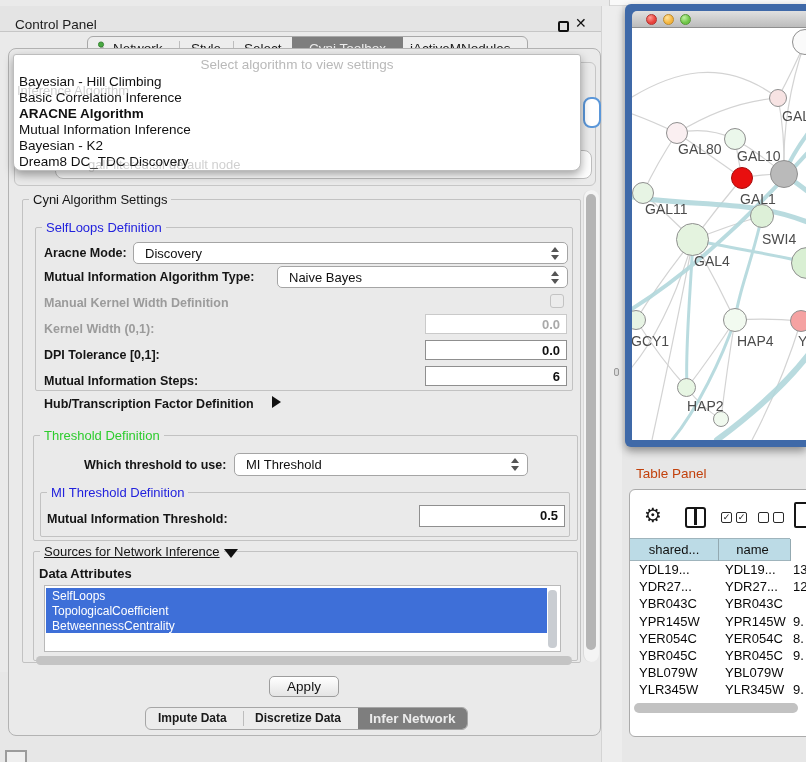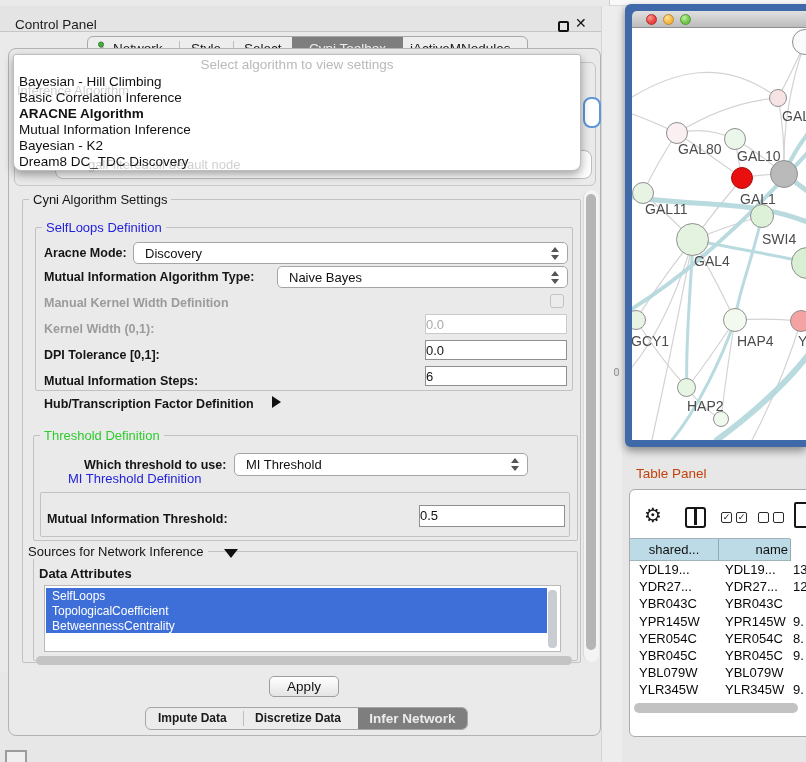--- a/index.html
+++ b/index.html
@@ -48,21 +48,21 @@
   .lbl { position:absolute; font-size:12.5px; font-weight:bold; color:#151515; white-space:nowrap; }
   .lbl.dis { color:#9b9b9b; }
 
   .combo { position:absolute; background:#fff; border:1px solid #a5a5a5; border-radius:5px; box-shadow:inset 0 1px 0 #fff; }
   .combo .val { position:absolute; left:11px; top:3px; font-size:13px; color:#111; }
   .stepper { position:absolute; right:8px; top:4px; width:8px; height:13px; }
   .stepper i { position:absolute; left:0; width:0; height:0; border-left:4px solid transparent; border-right:4px solid transparent; }
   .stepper .up { top:0; border-bottom:5px solid #555; }
   .stepper .dn { bottom:0; border-top:5px solid #555; }
 
-  .field { position:absolute; background:#fff; font-size:13px; padding:2px 6px 5px 0; }
+  .field { position:absolute; background:#fff; text-align:right; font-size:13px; padding:2px 6px 5px 0;font-weight:bold; }
   .field.en { border:1px solid #8f8f8f; color:#111; }
   .field.dis { border:1px solid #cacaca; color:#a9a9a9; }
 
   .checkbox { position:absolute; width:14px; height:14px; border:1px solid #c3c3c3; border-radius:3px; background:#ececec; }
 
   .tri-right { position:absolute; width:0; height:0; border-top:6px solid transparent; border-bottom:6px solid transparent; border-left:9px solid #111; }
   .tri-down  { position:absolute; width:0; height:0; border-left:7px solid transparent; border-right:7px solid transparent; border-top:9px solid #111; }
 
   
   #attr-list { left:44px; top:585px; width:517px; height:67px; background:#fff; border:1px solid #b9b9b9; overflow:hidden; }
@@ -211,26 +211,26 @@
     <div class="lbl" style="left:84px;top:458px;">Which threshold to use:</div>
     <div class="combo" style="left:234px;top:453px;width:294px;height:23px;">
       <span class="val">MI Threshold</span>
       <span class="stepper">
           <i class="up"></i>
           <i class="dn"></i>
         </span>
     </div>
 
     <div class="grp" style="left:40px;top:492px;width:530px;height:45px;"></div>
-    <div class="grp-title t-blue" style="left:47px;top:471px;margin-left:17px;">MI Threshold Definition</div>
+    <div class="grp-title t-blue" style="left:47px;top:485px;">MI Threshold Definition</div>
     <div class="lbl" style="left:47px;top:512px;">Mutual Information Threshold:</div>
     <div class="field en" style="left:419px;top:505px;width:146px;height:22px;">0.5</div>
 
     <div class="grp" style="left:33px;top:551px;width:545px;height:110px;"></div>
-    <div class="grp-title t-black" style="left:24px;top:544px;">Sources for Network Inference</div>
+    <div class="grp-title t-black" style="left:40px;top:544px;text-decoration:underline;">Sources for Network Inference</div>
     <div class="tri-down" style="left:224px;top:549px;"></div>
     <div class="lbl" style="left:39px;top:566px;font-size:13px;">Data Attributes</div>
 
     <div id="attr-list" class="abs">
       <div class="attr-item" style="top:2px;">SelfLoops</div>
       <div class="attr-item" style="top:17px;">TopologicalCoefficient</div>
       <div class="attr-item" style="top:32px;">BetweennessCentrality</div>
       <div id="attr-vthumb"></div>
     </div>
 
@@ -345,21 +345,21 @@
     </div>
   <div class="cb-sm abs" style="left:721px;top:512px;">✓</div>
   <div class="cb-sm abs" style="left:736px;top:512px;">✓</div>
   <div class="cb-sm abs" style="left:758px;top:512px;"></div>
   <div class="cb-sm abs" style="left:773px;top:512px;"></div>
   <div id="icon-page" class="abs"></div>
 
   <div id="table-header" class="abs">
     <div class="th-cell" style="left:0;width:88px;">shared...</div>
     <div class="th-border" style="left:88px;"></div>
-    <div class="th-cell" style="left:87px;width:71px;text-align:right;">name</div>
+    <div class="th-cell" style="left:87px;width:71px;">name</div>
     <div class="th-border" style="left:160px;"></div>
   </div>
 
   <div id="table-rows" class="abs">
     <div class="tr-row" style="top:0px;">
       <span class="td" style="left:9px;">YDL19...</span>
       <span class="td" style="left:95px;">YDL19...</span>
       <span class="td" style="left:163px;">13</span>
     </div>
     <div class="tr-row" style="top:17.2px;">

